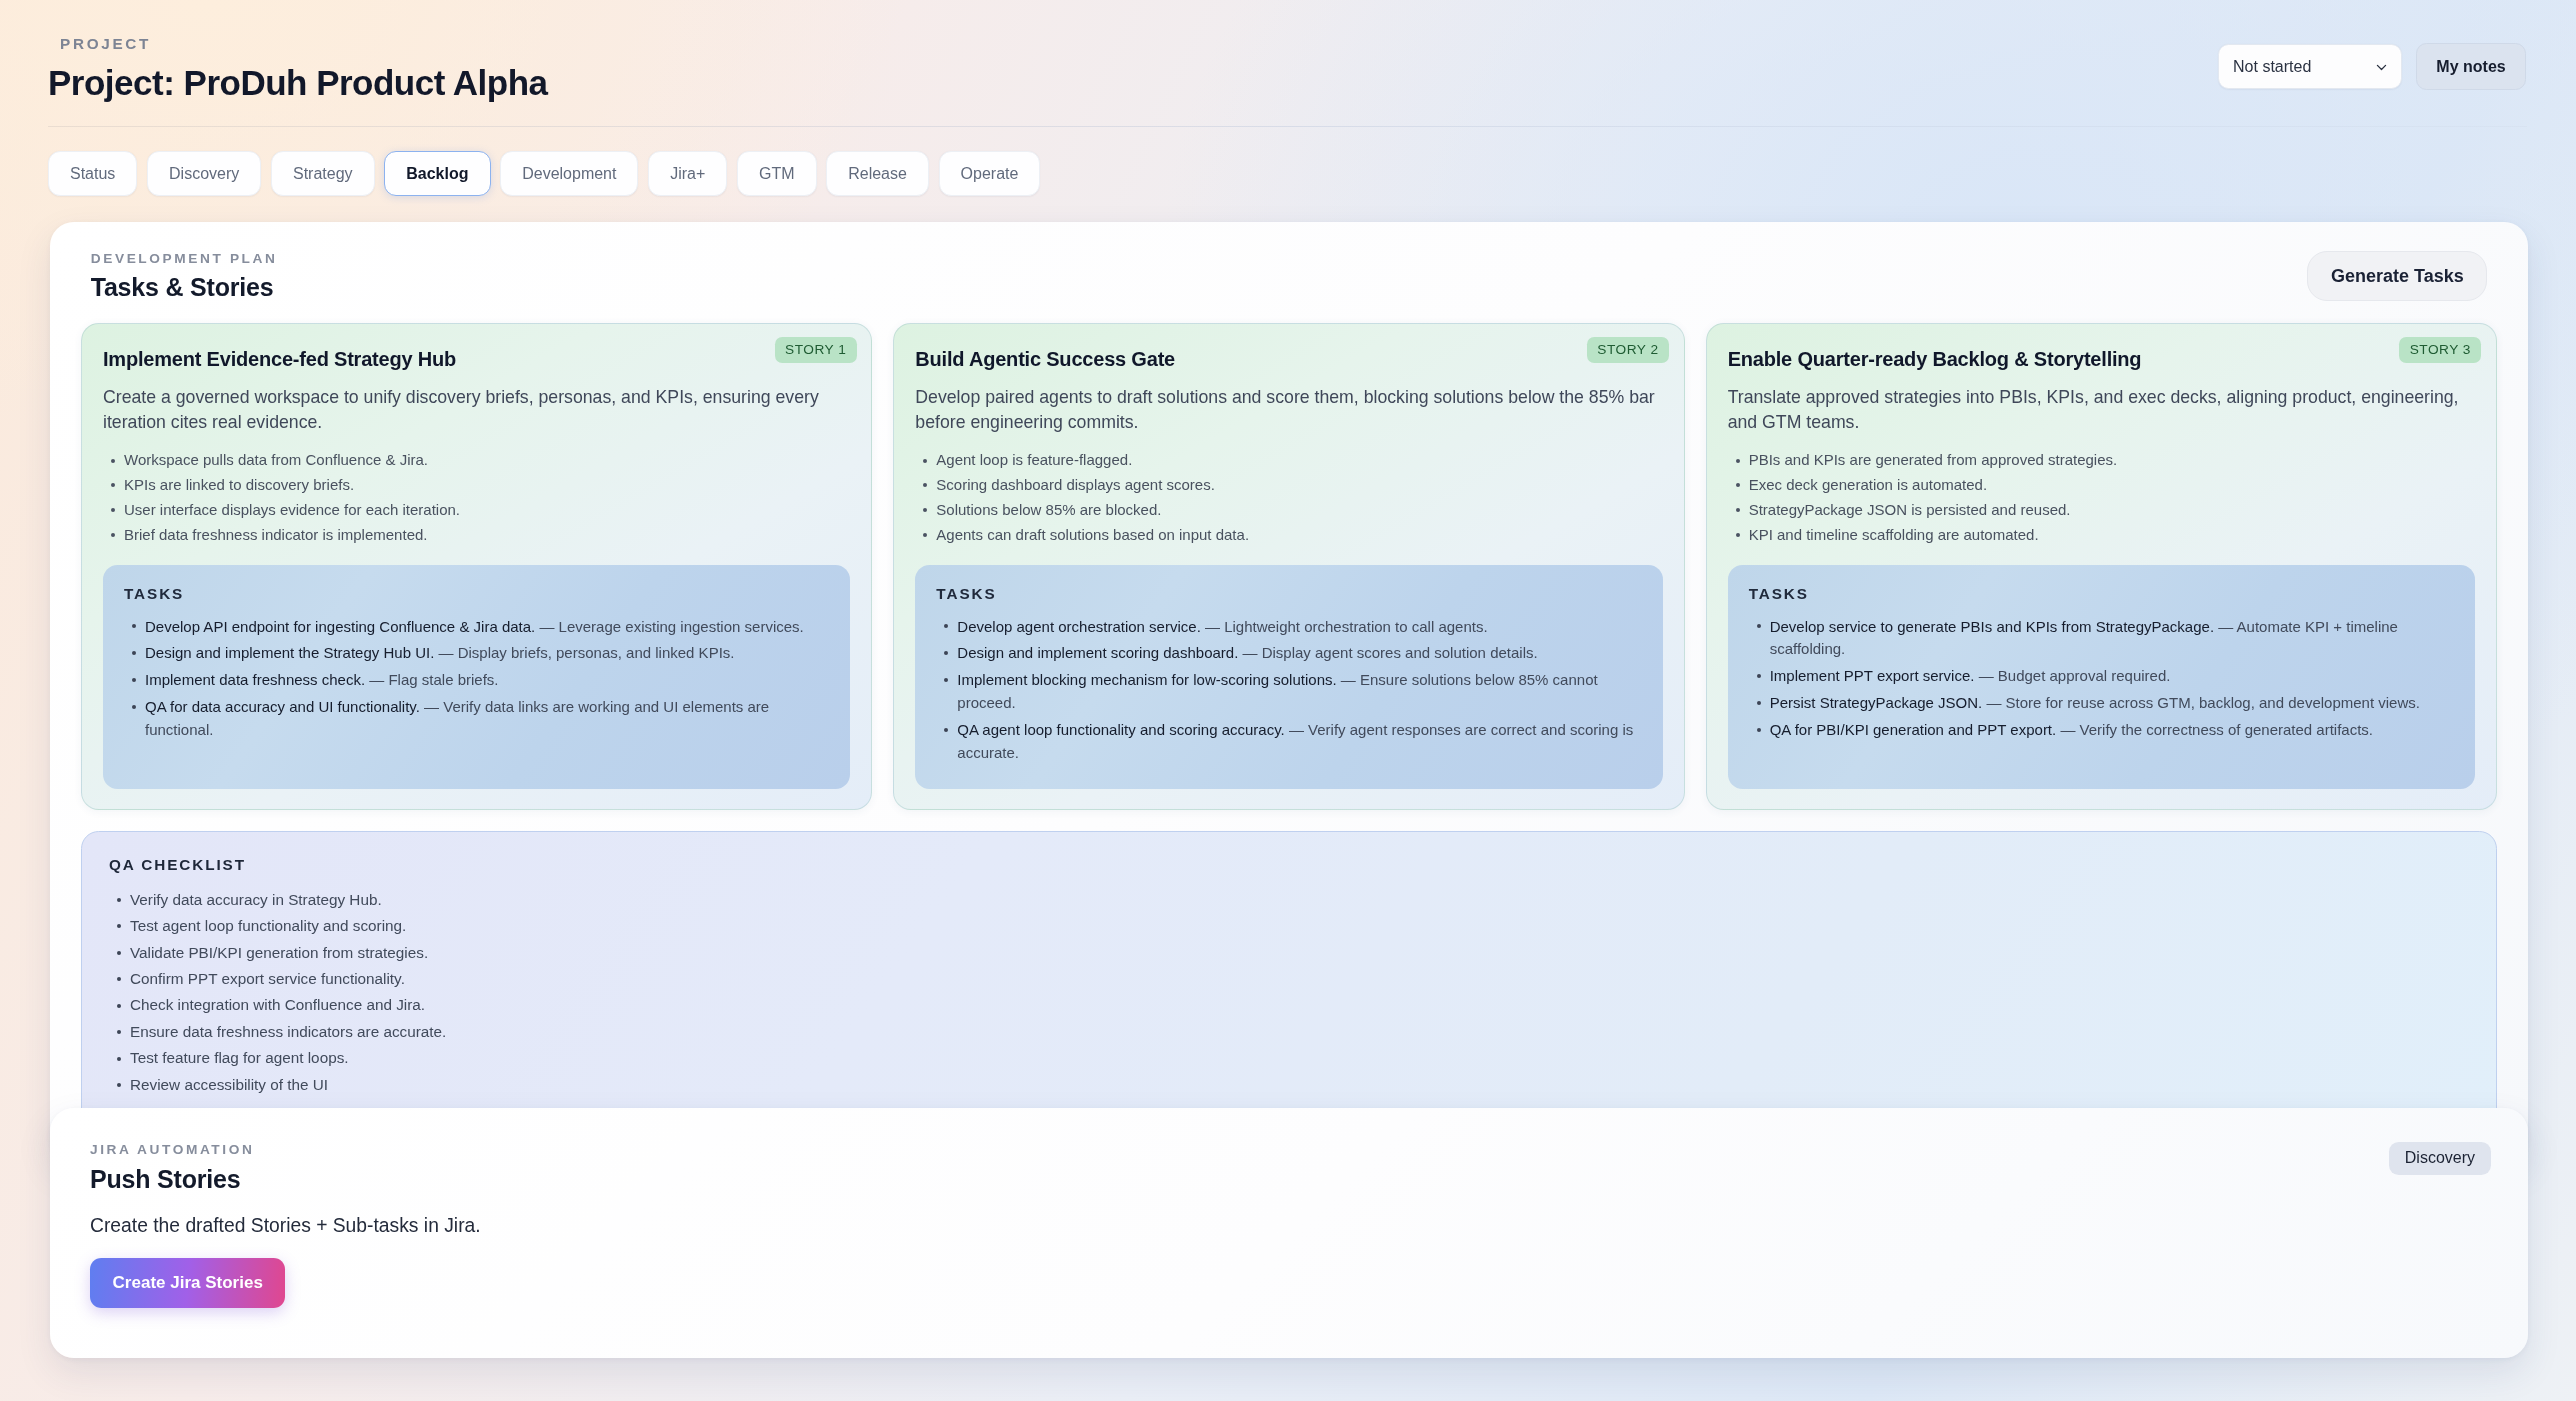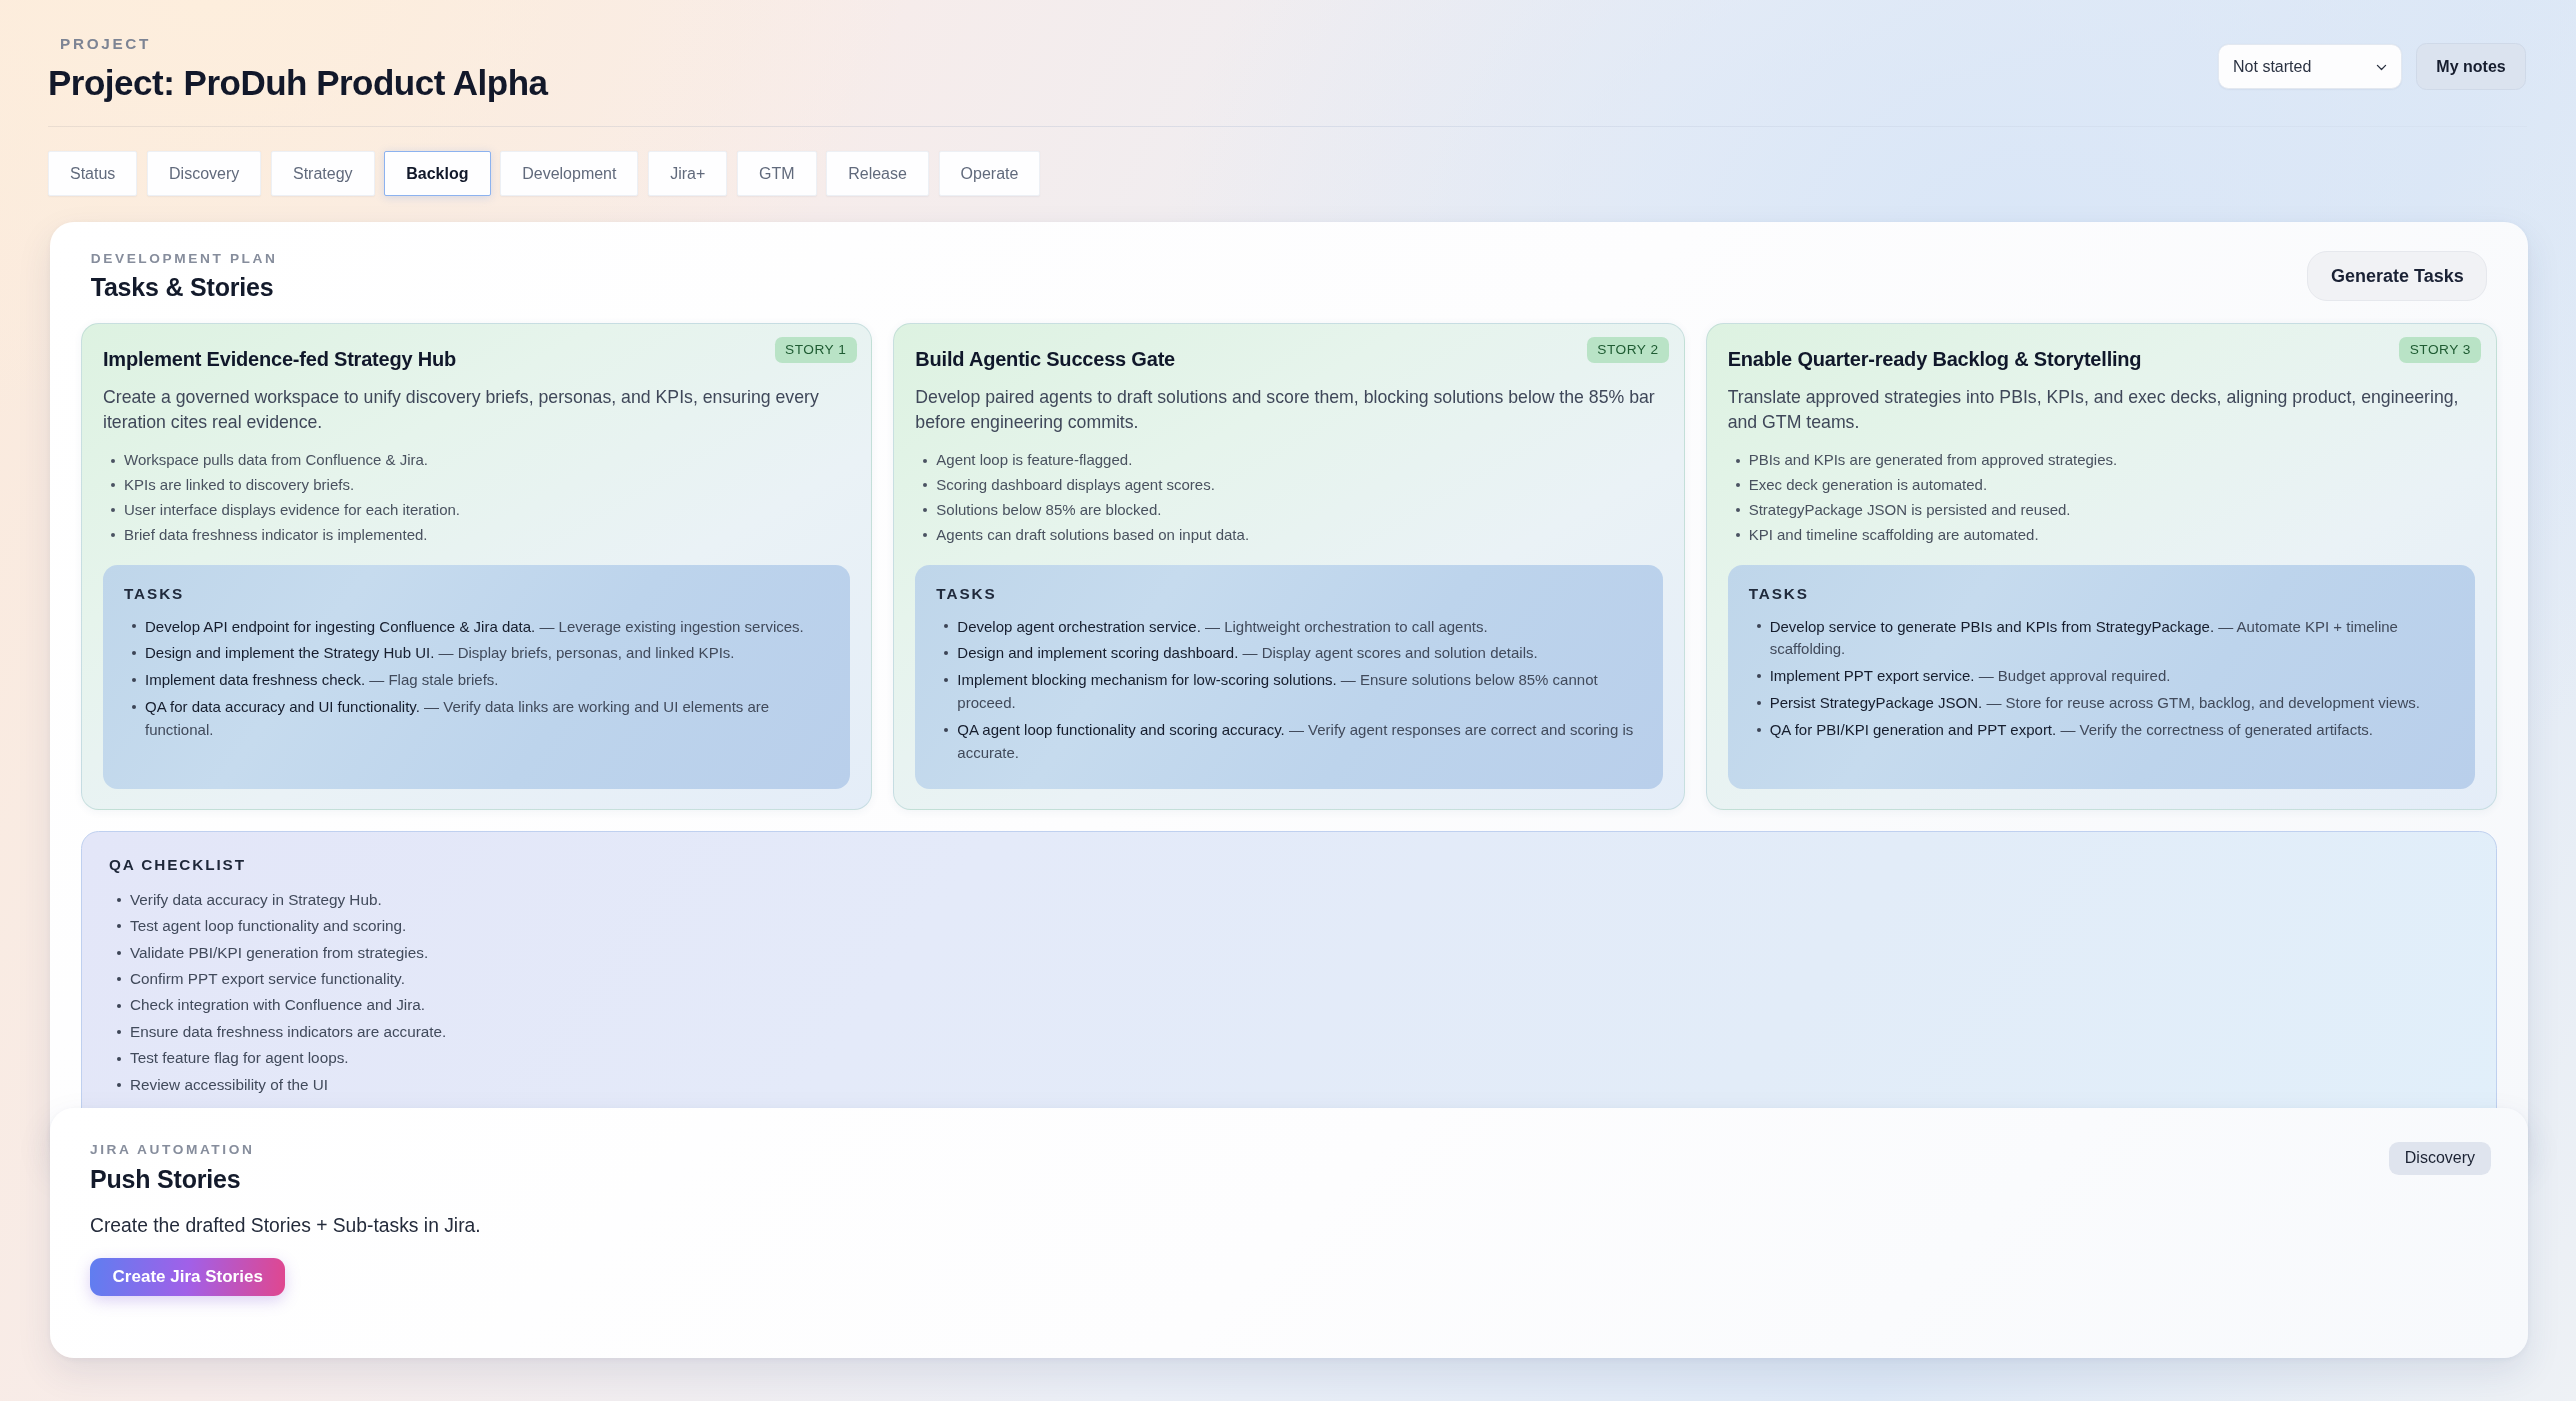--- a/index.html
+++ b/index.html
@@ -99,21 +99,21 @@
   
   .tabs {
     position: absolute;
     left: 48px; top: 151px;
     display: flex;
     gap: 9.7px;
   }
   .tab {
     height: 45px;
     padding: 0 21px;
-    border-radius: 2px;
+    border-radius: 12px;
     background: #fefeff;
     border: 0.8px solid #edf0f5;
     display: flex; align-items: center;
     font-size: 16px;
     color: #616a7c;
     box-shadow: 0 0.8px 1.6px rgba(25,40,80,.05);
     cursor: pointer;
     white-space: nowrap;
   }
   .tab.active {
@@ -344,21 +344,21 @@
   }
   .jira-desc {
     margin-top: 21px;
     font-size: 19.3px;
     color: #242b3b;
     padding-left: 8px;
   }
   .jira-btn {
     margin-top: 21px;
     margin-left: 8px;
-    height: 38px;
+    height: 50px;
     padding: 0 22.6px;
     border-radius: 11.3px;
     background: linear-gradient(95deg, #5f7ef0 0%, #a160e8 50%, #e0478f 100%);
     color: #fff;
     font-size: 17px;
     font-weight: 700;
     display: inline-flex;
     align-items: center;
     border: none;
     cursor: pointer;

